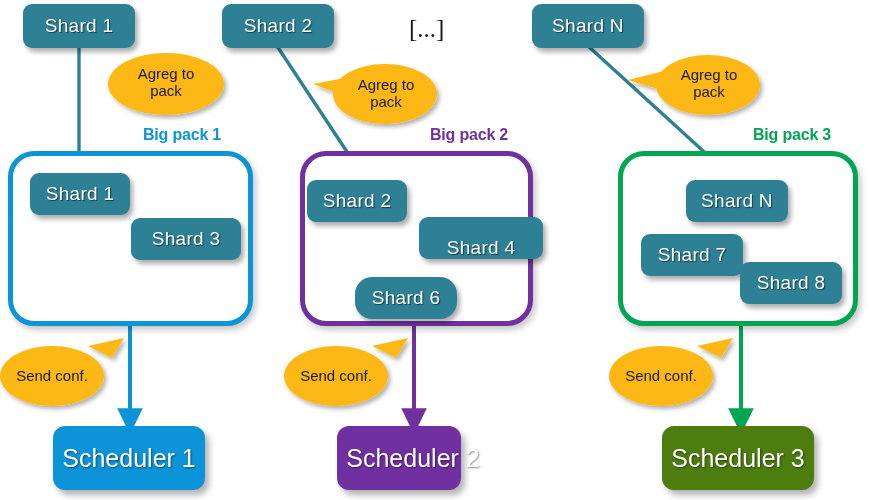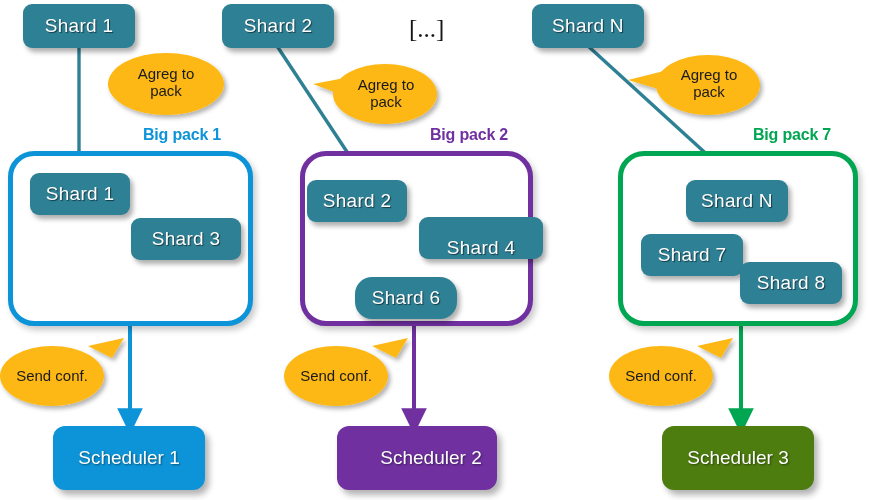--- a/index.html
+++ b/index.html
@@ -72,21 +72,21 @@
   }
 
   
   .scheduler {
     position: absolute;
     border-radius: 12px;
     color: #ffffff;
     display: flex;
     align-items: center;
     justify-content: center;
-    font-size: 19px;
+    font-size: 25px;
     white-space: nowrap;
     box-shadow: 4px 5px 6px rgba(0,0,0,.3);
     text-shadow: 1px 1px 2px rgba(0,0,0,.45);
     box-sizing: border-box;
   }
 
   
   .callout-text {
     position: absolute;
     color: #1a1a1a;
@@ -190,21 +190,21 @@
 
   <div class="callout-text" style="left:116px; top:65px; width:100px;">Agreg to
 pack</div>
   <div class="callout-text" style="left:336px; top:76px; width:100px;">Agreg to
 pack</div>
   <div class="callout-text" style="left:659px; top:66px; width:100px;">Agreg to
 pack</div>
 
   <div class="pack-title" style="left:143px; top:126px; color:#0D94D8;">Big pack 1</div>
   <div class="pack-title" style="left:430px; top:126px; color:#7030A0;">Big pack 2</div>
-  <div class="pack-title" style="left:753px; top:126px; color:#00A651;">Big pack 7</div>
+  <div class="pack-title" style="left:753px; top:126px; color:#00A651;">Big pack 3</div>
 
   <div class="pack" style="left:8px; top:151px; width:245px; height:175px; border-color:#0D94D8;"></div>
 
   <div class="shard inner" style="left:30px; top:173px; width:100px;">
     <span>Shard 1</span>
   </div>
   <div class="shard inner" style="left:131px; top:218px; width:110px;">
     <span>Shard 3</span>
   </div>
 
@@ -233,21 +233,21 @@
   </div>
 
   <div class="callout-text one-line" style="left:2px; top:368px; width:100px;">Send conf.</div>
   <div class="callout-text one-line" style="left:286px; top:368px; width:100px;">Send conf.</div>
   <div class="callout-text one-line" style="left:611px; top:368px; width:100px;">Send conf.</div>
 
   <div class="scheduler" style="left:53px; top:426px; width:152px; height:64px; background:#0D94D8;">
     <span>Scheduler 1</span>
   </div>
 
-  <div class="scheduler" style="left:337px; top:426px; width:160px; height:64px; background:#7030A0;padding-left:28px;">
+  <div class="scheduler" style="left:337px; top:426px; width:124px; height:64px; background:#7030A0;padding-left:28px;">
     <span>Scheduler 2</span>
   </div>
 
   <div class="scheduler" style="left:662px; top:426px; width:152px; height:64px; background:#4d7c0f;">
     <span>Scheduler 3</span>
   </div>
 
 </div>
 
 </body></html>

